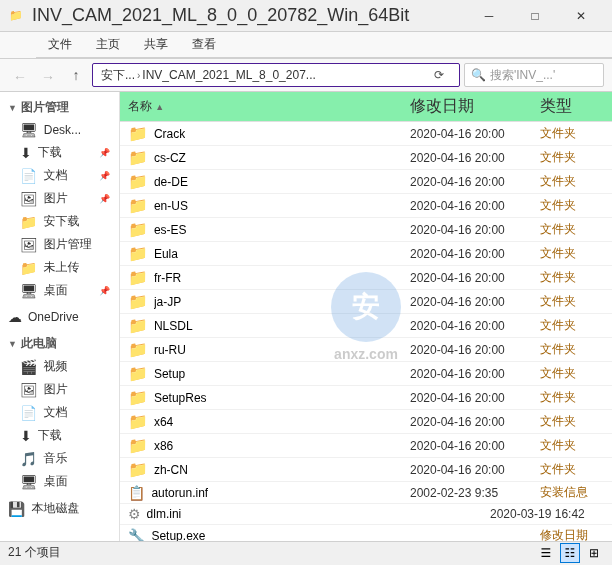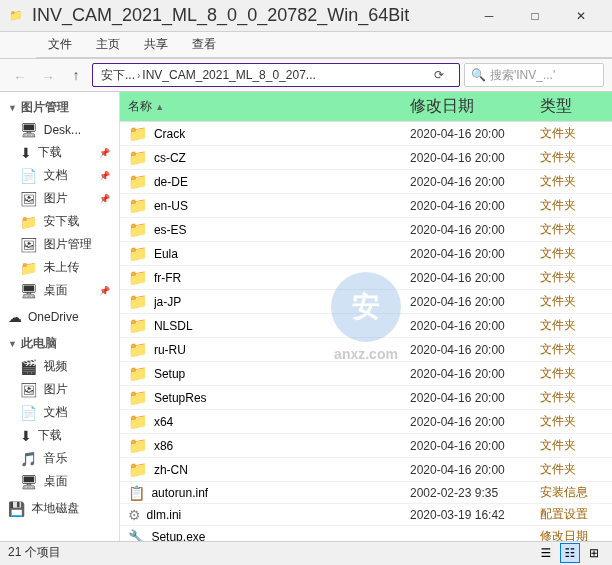--- a/index.html
+++ b/index.html
@@ -487,21 +487,20 @@
       </div>
       <div class="file-cell-date">2002-02-23 9:35</div>
       <div class="file-cell-type">安装信息</div>
     </div>
         <div class="file-row">
       <div class="file-cell-name">
         <span class="file-icon file-icon-ini">⚙</span>
         <span class="file-name">dlm.ini</span>
       </div>
       <div class="file-cell-date">2020-03-19 16:42</div>
-      <div class="file-cell-type">配置设置</div>
     </div>
         <div class="file-row">
       <div class="file-cell-name">
         <span class="file-icon file-icon-exe">🔧</span>
         <span class="file-name">Setup.exe</span>
       </div>
       <div class="file-cell-type">修改日期</div>
     </div>
       </div>
   </div>

